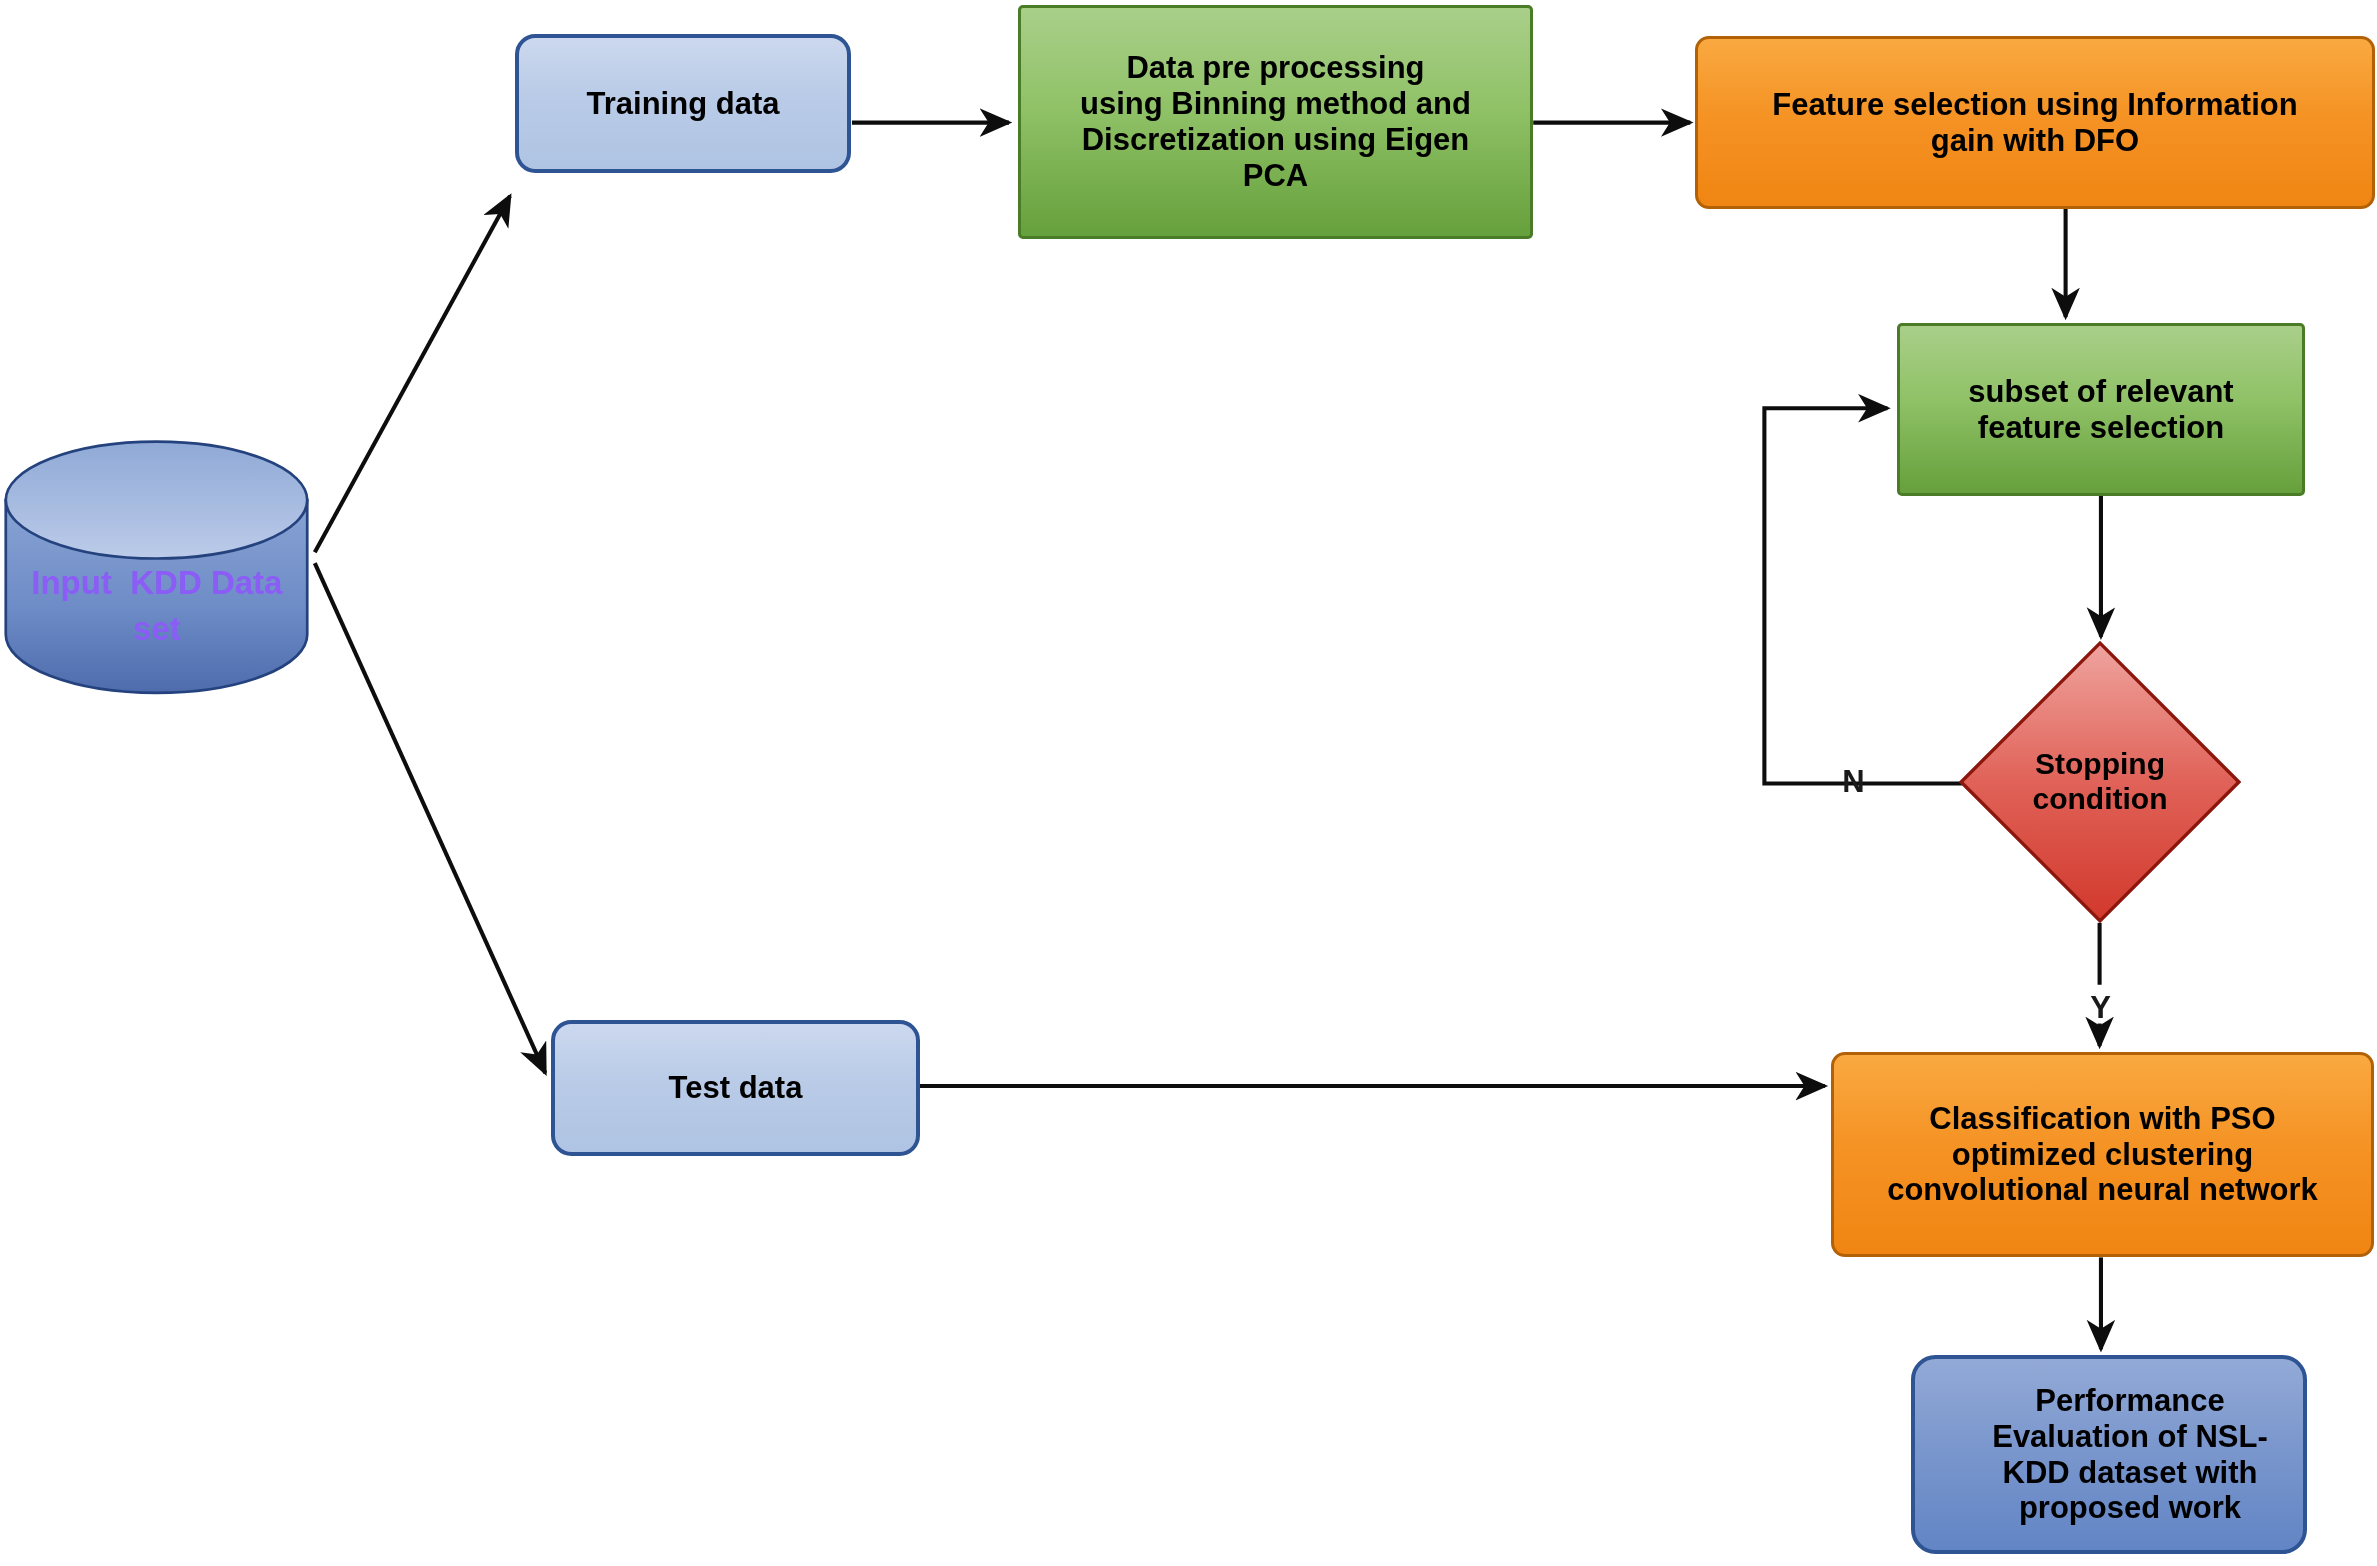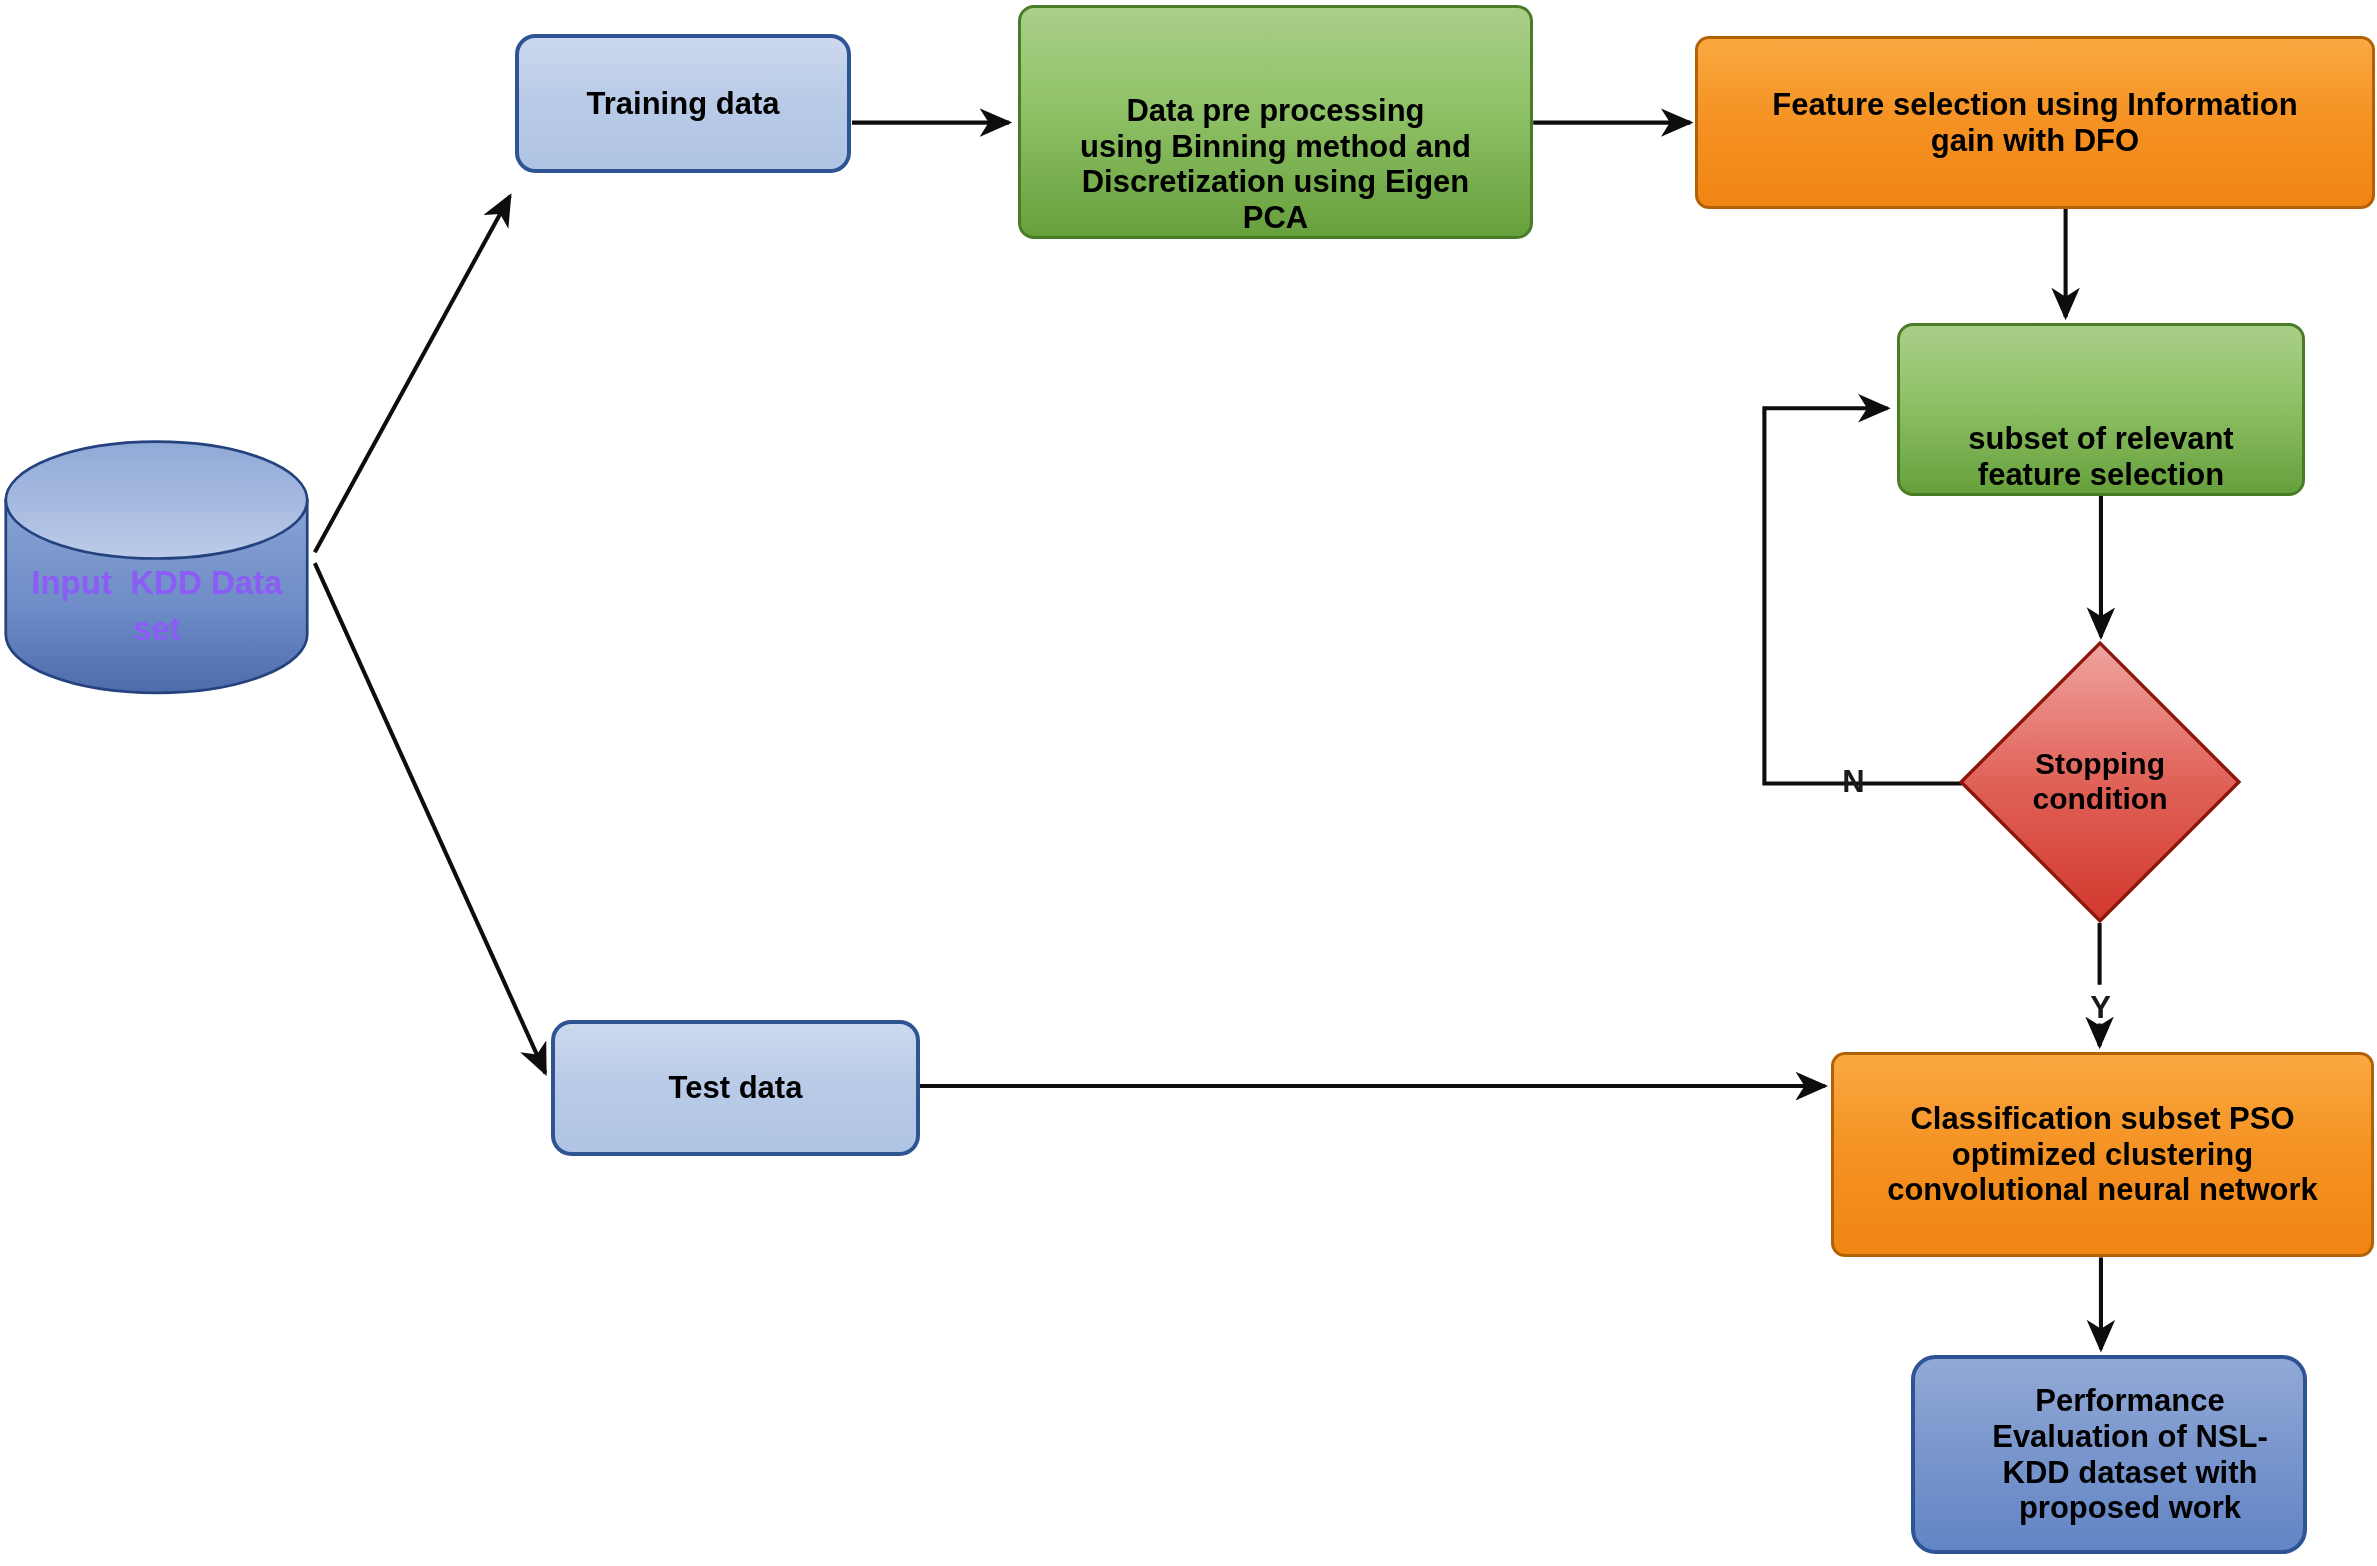--- a/index.html
+++ b/index.html
@@ -28,22 +28,21 @@
   }
   .lbl { white-space: pre; line-height: 1.16; letter-spacing: 0px; }
   .blue {
     background: linear-gradient(180deg, #ccd8ee 0%, #b9cbe7 45%, #afc4e3 100%);
     border: 4.8px solid #2e5494;
     border-radius: 20.4px;
   }
   .green {
     background: linear-gradient(180deg, #a9cf89 0%, #8fc166 45%, #66a03c 100%);
     border: 3.4px solid #4a7b26;
-    border-radius: 16px;
-    align-items: flex-end;
+    border-radius: 5px;
   }
   .orange {
     background: linear-gradient(180deg, #f9a940 0%, #f59325 45%, #f08512 100%);
     border: 3.4px solid #b26106;
     border-radius: 14px;
   }
   .navy {
     background: linear-gradient(180deg, #93aad7 0%, #7b97cd 45%, #6285c5 100%);
     border: 4.8px solid #2e5494;
     border-radius: 24.5px;
@@ -159,21 +158,21 @@
     </svg>
     <div class="lbl">Stopping
 condition</div>
   </div>
 
   <div class="node blue" id="node-test">
     <div class="lbl">Test data</div>
   </div>
 
   <div class="node orange" id="node-classify">
-    <div class="lbl">Classification subset PSO
+    <div class="lbl">Classification with PSO
 optimized clustering
 convolutional neural network</div>
   </div>
 
   <div class="node navy" id="node-performance">
     <div class="lbl">Performance
 Evaluation of NSL-
 KDD dataset with
 proposed work</div>
   </div>

